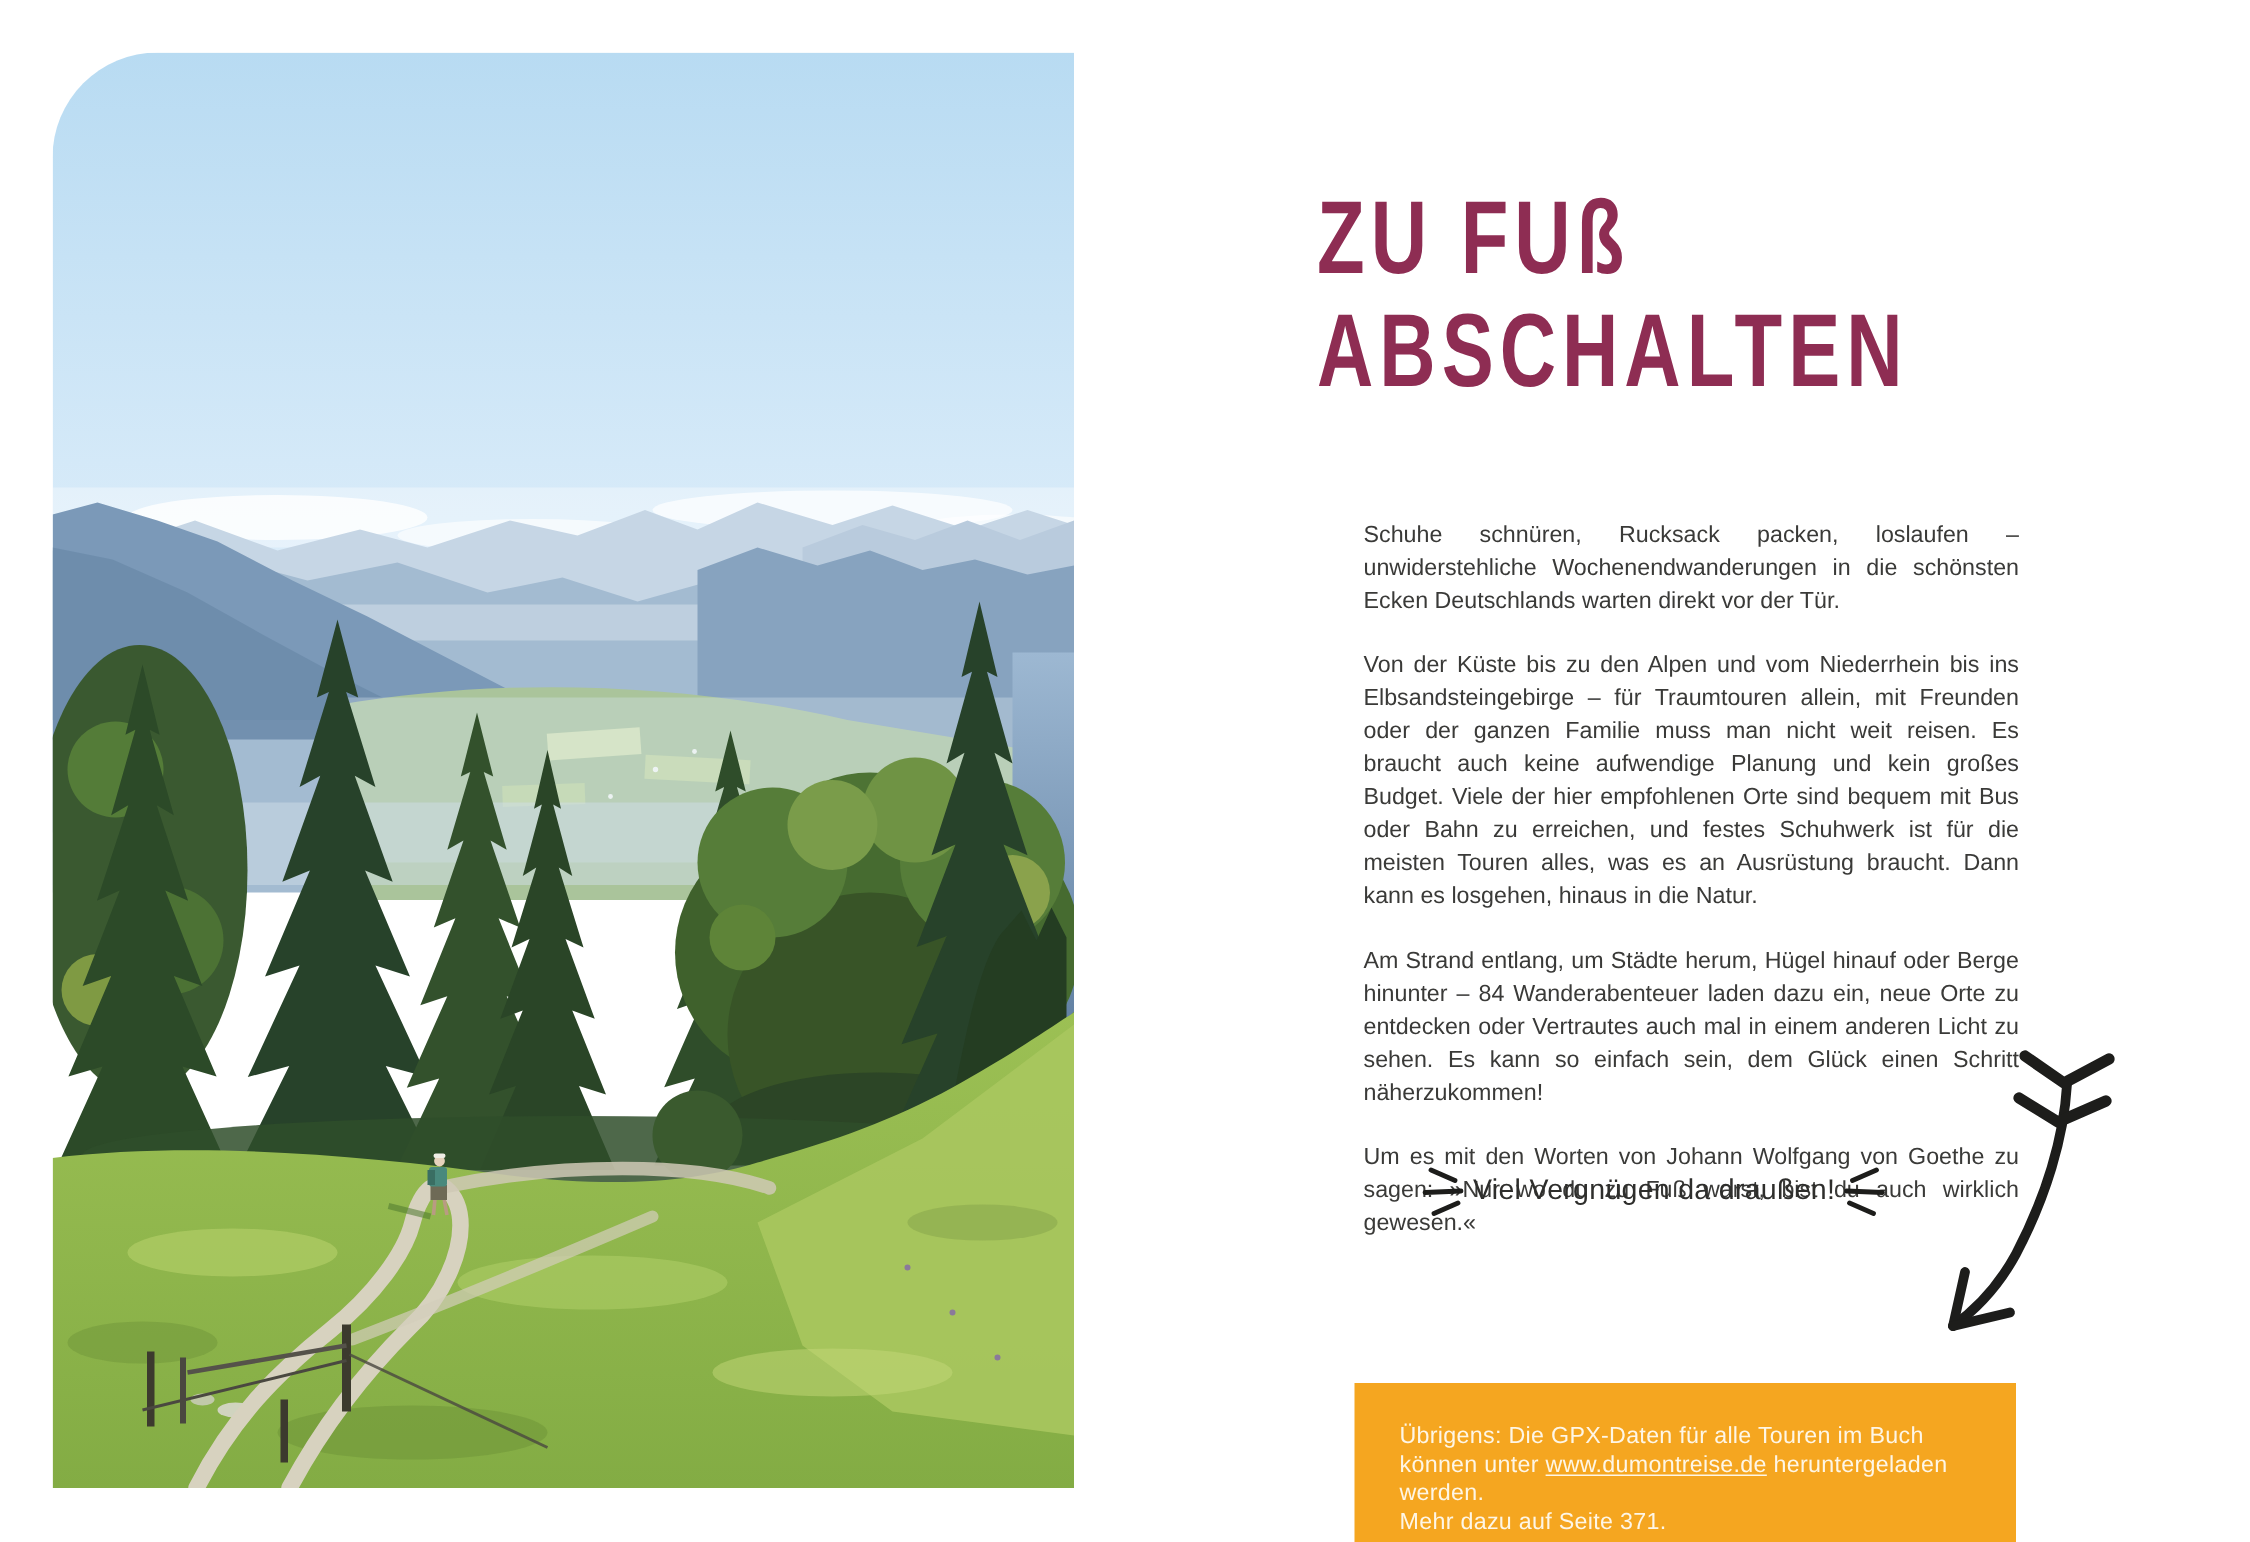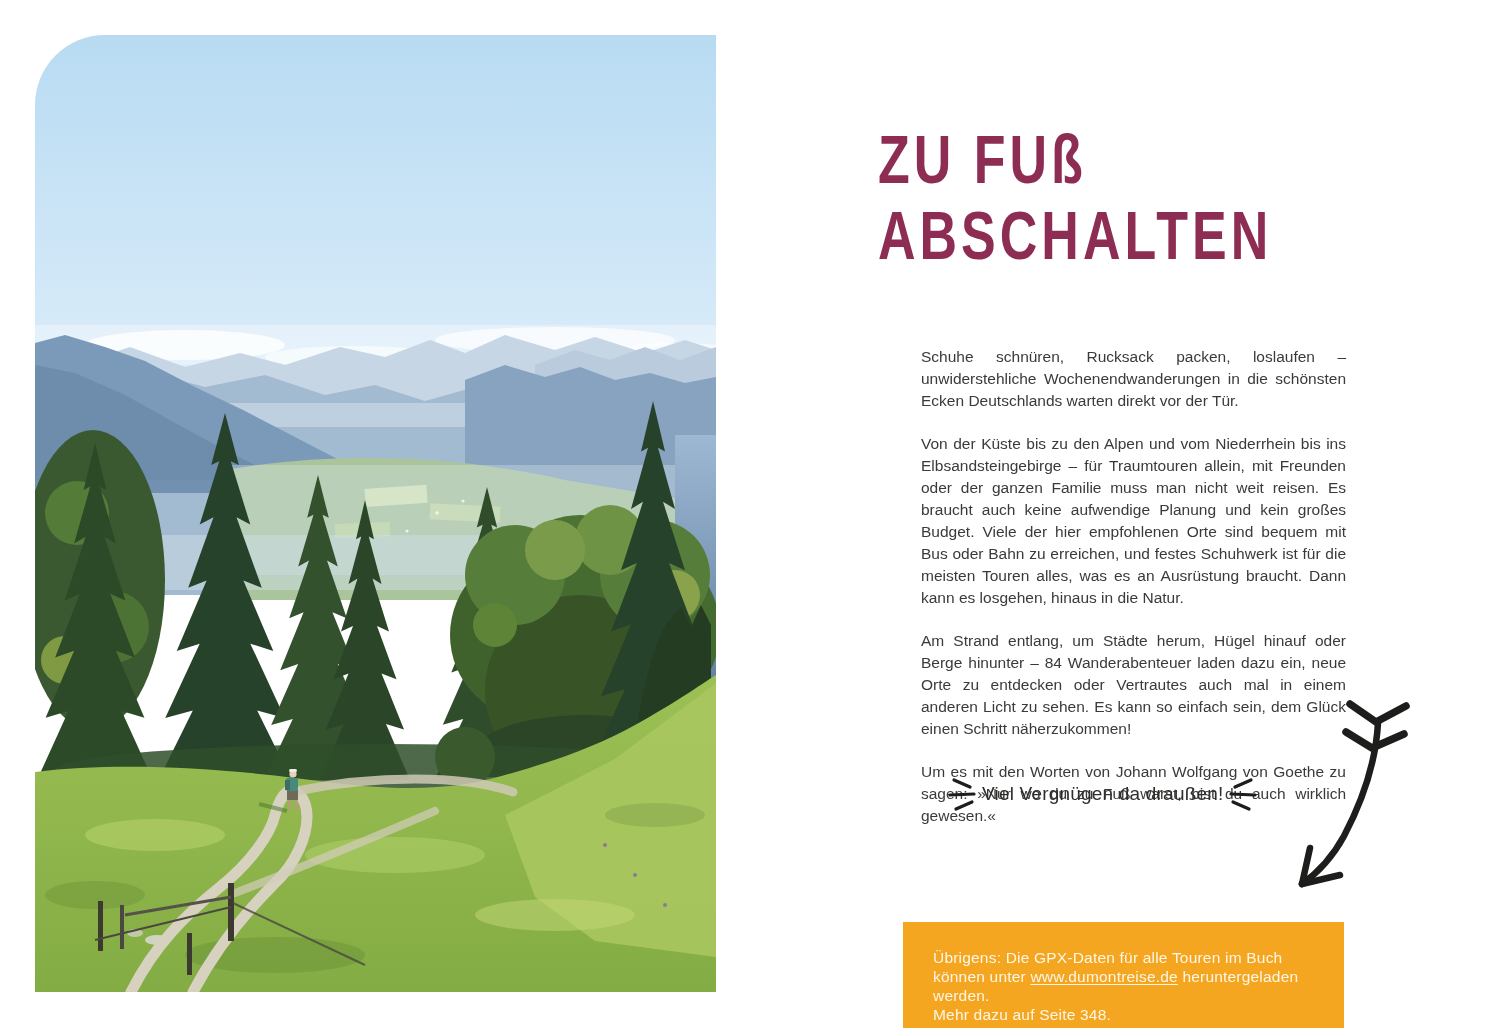--- a/index.html
+++ b/index.html
@@ -34,21 +34,21 @@
     white-space:nowrap;
   }
   .title span{display:block;}
   .body-copy{
     position:absolute;left:905px;top:346px;width:441px;
     color:var(--body-text);
     font-size:15.5px;line-height:22px;
     text-align:justify;
     hyphens:auto;-webkit-hyphens:auto;
   }
-  .body-copy p{margin:0 0 21px 16px;}
+  .body-copy p{margin:0 0 21px 4px;}
   .closing{
     position:absolute;left:948px;top:768px;width:302px;height:52px;
     display:flex;align-items:center;justify-content:flex-start;
     color:#2e2e2c;
   }
   .closing-text{font-size:19px;letter-spacing:.2px;white-space:nowrap;color:#2e2e2c;}
   .closing svg{flex:0 0 auto;}
   .arrow-wrap{position:absolute;left:1288px;top:698px;width:125px;height:200px;}
   .note{
     position:absolute;left:903px;top:922px;width:441px;min-height:66px;
@@ -232,19 +232,19 @@
         <path d="M90,25 C88,60 76,100 56,138 C44,160 28,176 14,186" stroke-width="6.5"></path>
         <path d="M14,186 L22,150" stroke-width="6.5"></path>
         <path d="M14,186 L52,177" stroke-width="6.5"></path>
         <path d="M62,6 L88,24 L118,8" stroke-width="7.5"></path>
         <path d="M58,34 L84,50 L116,36" stroke-width="7.5"></path>
       </svg>
     </div>
 
     <aside class="note">
       <p><span>Übrigens: Die GPX-Daten für alle Touren im Buch können unter </span><a class="url">www.dumontreise.de</a><span> heruntergeladen werden.</span></p>
-      <p>Mehr dazu auf Seite 348.</p>
+      <p>Mehr dazu auf Seite 371.</p>
     </aside>
 
     <div class="page-num">3</div>
 
   </main>
 </div>
 
 </body></html>

